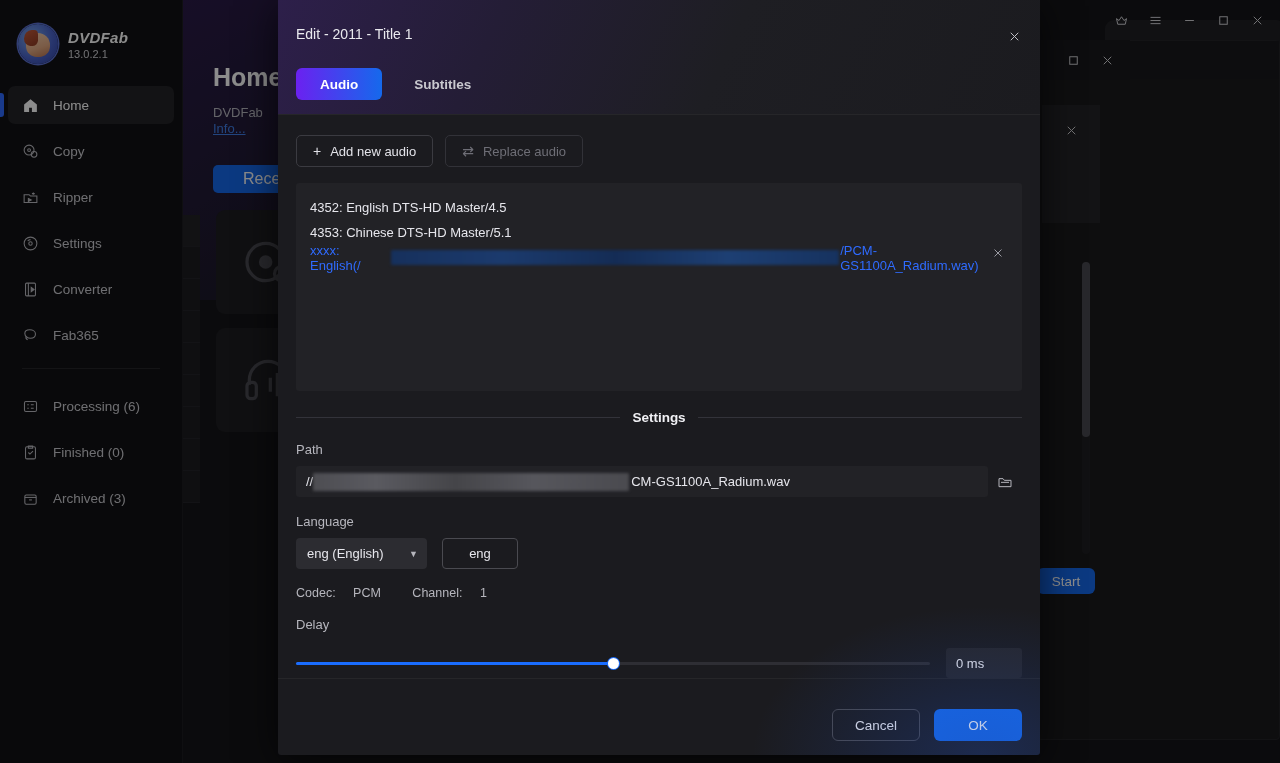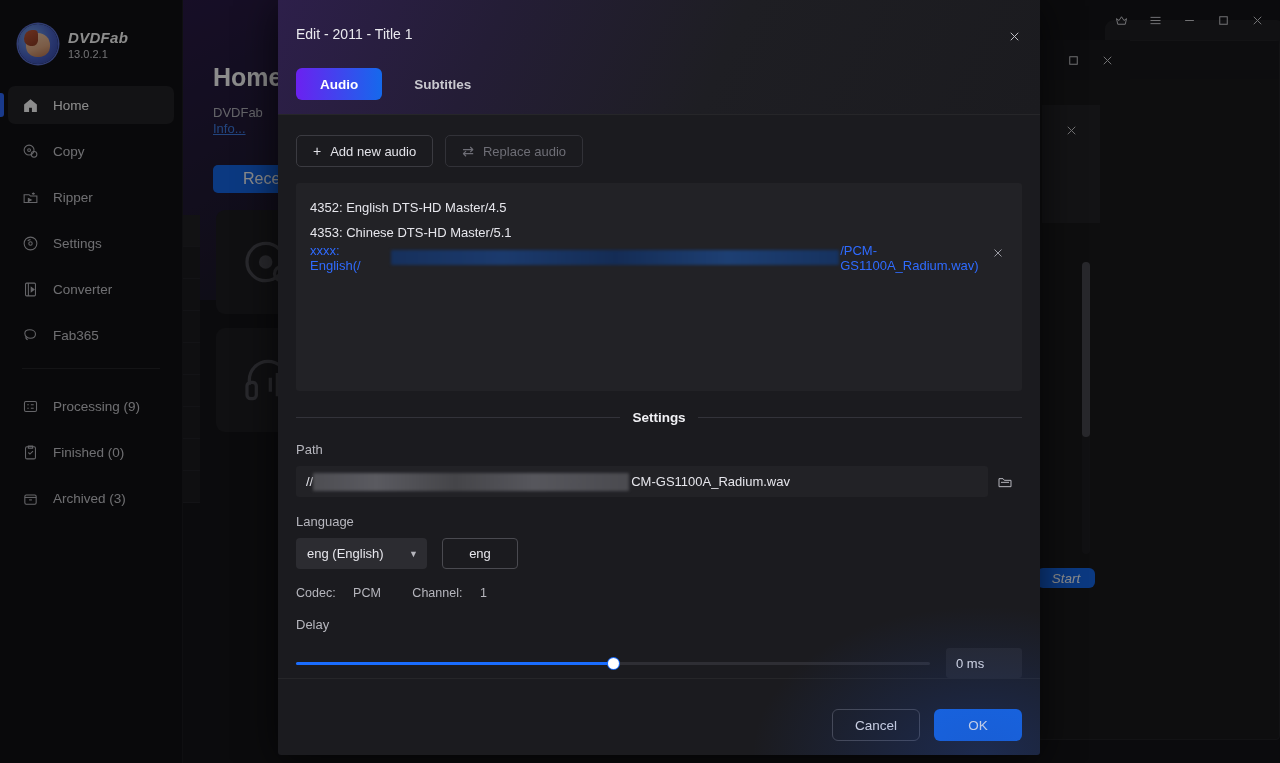--- a/index.html
+++ b/index.html
@@ -102,23 +102,23 @@
   .pencil {
     width: 17px; height: 17px; border-radius: 50%; background: #3a3a40;
     display: flex; align-items: center; justify-content: center; color: #c9c9cf; font-size: 9px;
   }
   .bg-scroll {
     position: absolute; left: 1082px; top: 262px; width: 8px; height: 175px;
     background: #4a4a50; border-radius: 4px;
   }
   .bg-scroll-track { position: absolute; left: 1082px; top: 262px; width: 8px; height: 292px; background: #202024; border-radius: 4px; }
   .start-btn {
-    position: absolute; left: 1037px; top: 568px; width: 58px; height: 20px;
+    position: absolute; left: 1037px; top: 568px; width: 58px; height: 26px;
     background: #1569ec; color: #fff; border-radius: 6px;
-    display: flex; align-items: center; justify-content: center; font-size: 13.5px; font-style: italic;
+    display: flex; align-items: center; justify-content: center; font-size: 13.5px;
   }
 
   
   .titlebar {
     position: absolute; right: 0; top: 0; width: 260px; height: 40px;
     display: flex; align-items: center; justify-content: flex-end; gap: 0px; padding-right: 6px;
     z-index: 4;
   }
   .tb-btn { width: 34px; height: 32px; display:flex; align-items:center; justify-content:center; color:#cfcfd4; }
   .tb-btn svg { width: 15px; height: 15px; }
@@ -398,21 +398,21 @@
 
         <div class="nav-sep"></div>
 
         <div class="nav-item">
           <span class="nav-ico">
             <svg viewBox="0 0 24 24" fill="none" stroke="currentColor" stroke-width="1.5">
                 <rect x="3.5" y="5" width="17" height="14" rx="2"></rect>
                 <path d="M7.5 9.5h2M7.5 14.5h2M12.5 9.5h4M12.5 14.5h4"></path>
               </svg>
           </span>
-          <span>Processing (9)</span>
+          <span>Processing (6)</span>
         </div>
         <div class="nav-item">
           <span class="nav-ico">
             <svg viewBox="0 0 24 24" fill="none" stroke="currentColor" stroke-width="1.5">
                 <rect x="5" y="4" width="14" height="17" rx="2"></rect>
                 <path d="M9 3h6v3H9z"></path>
                 <path d="M9 12l2.2 2.2L15.5 10"></path>
               </svg>
           </span>
           <span>Finished (0)</span>

